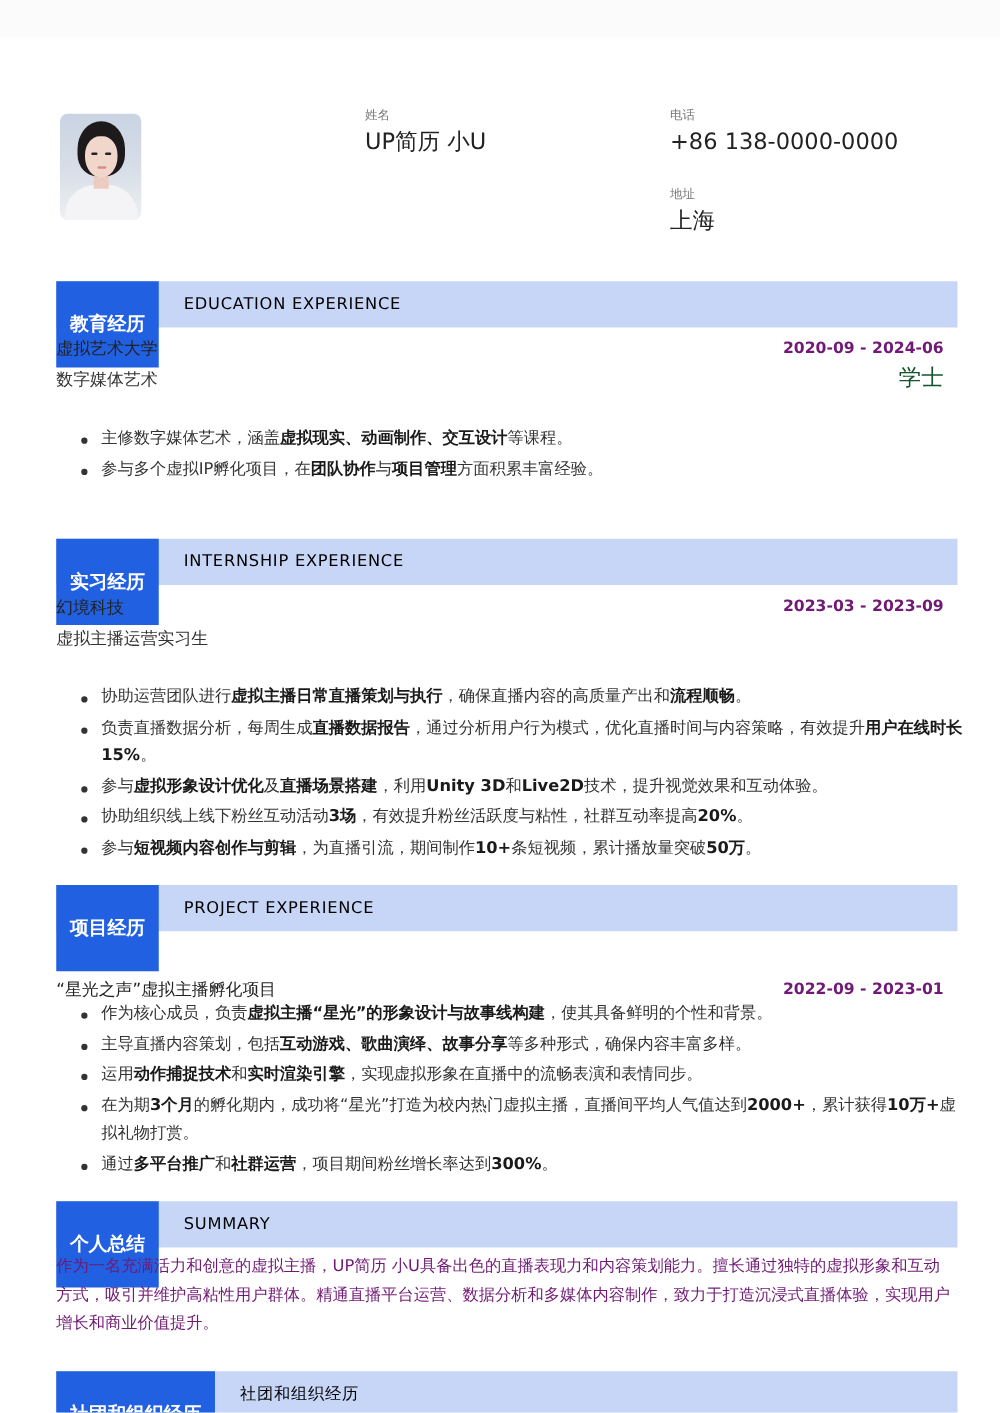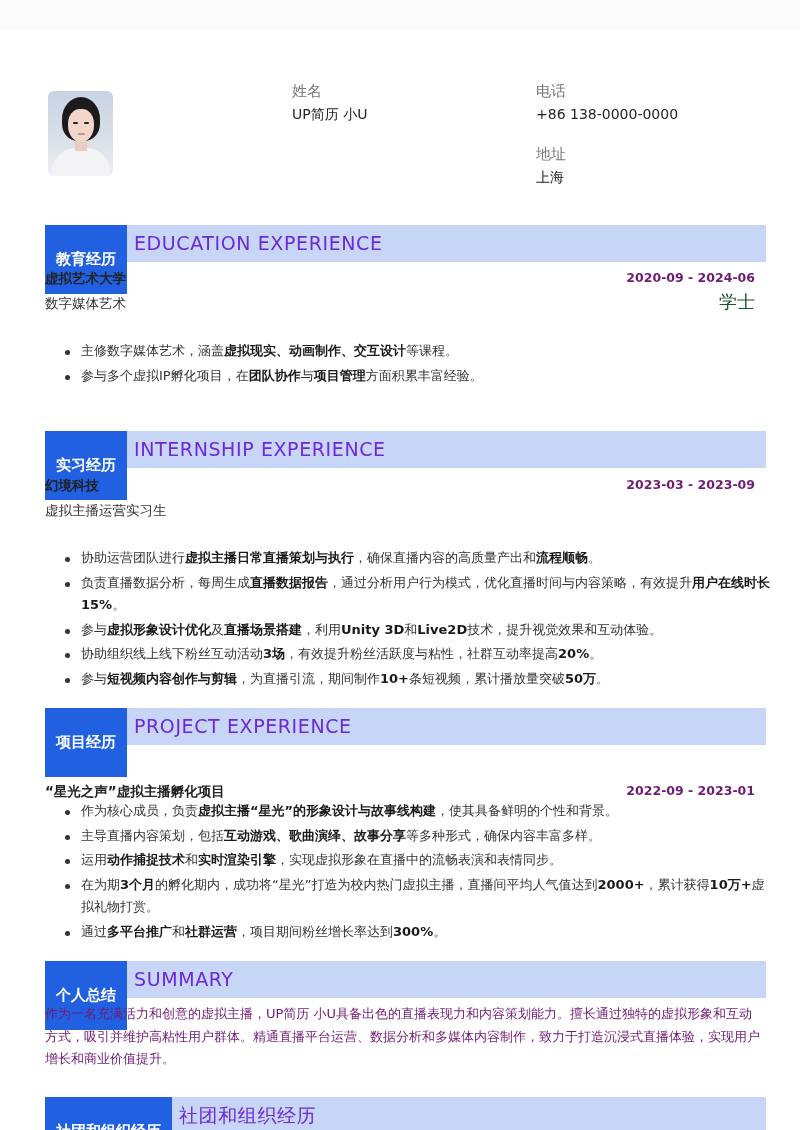--- a/index.html
+++ b/index.html
@@ -16,33 +16,33 @@
     background: linear-gradient(180deg,#c9d3e2 0%,#d9dfe8 55%,#eef0f4 100%); overflow:hidden;
   }
   .photo .hair { position:absolute; left:14px; top:6px; width:38px; height:44px; border-radius:50% 50% 40% 40%; background:#1d1a1c; }
   .photo .face { position:absolute; left:20px; top:18px; width:26px; height:33px; border-radius:45% 45% 50% 50%; background:#f1d6cb; }
   .photo .neck { position:absolute; left:27px; top:48px; width:12px; height:12px; background:#ecccc0; }
   .photo .body { position:absolute; left:4px; top:57px; width:58px; height:34px; border-radius:24px 24px 0 0; background:#f4f4f6; }
   .photo .eye { position:absolute; top:31px; width:5px; height:2px; background:#2a2222; border-radius:2px; }
   .photo .mouth { position:absolute; left:30px; top:42px; width:7px; height:2px; background:#d88a8e; border-radius:2px; }
 
   .info-item { position:absolute; }
-  .info-label { font-size:15px; color:#777; line-height:14px;font-family:Liberation Mono, monospace; }
-  .info-value { font-size:14px; color:#222; line-height:20px; margin-top:4px; }
+  .info-label { font-size:10px; color:#777; line-height:14px; }
+  .info-value { font-size:18px; color:#222; line-height:20px; margin-top:4px; }
 
   
   .sec-head { position:absolute; left:45px; width:721px; height:37px; background:#c7d6f6; }
   .sec-head .cn {
     display:inline-block; height:37px; line-height:37px; padding:16px 11px; background:#2160e0;
     color:#fff; font-size:15px; font-weight:bold; vertical-align:top;
   }
-  .sec-head .en { display:inline-block; line-height:37px; padding-left:7px; color:#6d28d9; font-size:19px; letter-spacing:0.6px; vertical-align:top; }
+  .sec-head .en { display:inline-block; line-height:37px; padding-left:20px; color:#000000; font-size:13px; letter-spacing:0.6px; vertical-align:top; }
 
   .title-row { position:absolute; left:45px; width:710px; height:20px; font-size:13.5px; }
-  .title-row .t { position:absolute; left:0; top:0; font-weight:bold; color:#222; }
+  .title-row .t { position:absolute; left:0; top:0; font-weight:normal; color:#222; }
   .title-row .d { position:absolute; right:0; top:0; font-weight:bold; color:#701a75; font-size:12.5px; }
   .sub-row { position:absolute; left:45px; width:710px; font-size:13.5px; color:#333; }
   .sub-row .r { position:absolute; right:0; top:0; font-size:18px; color:#14532d; }
 
   ul.bullets { position:absolute; left:45px; width:715px; margin:16px; padding:0; list-style:none; }
   ul.bullets li { position:relative; padding-left:20px; font-size:13px; line-height:22.5px; color:#333; margin-bottom:2px; }
   ul.bullets li::before { content:""; position:absolute; left:4px; top:10px; width:5px; height:5px; border-radius:50%; background:#333; }
   ul.bullets b { color:#1a1a1a; }
 
   .summary { position:absolute; left:45px; width:715px; font-size:13px; line-height:22.5px; color:#701a75; }

